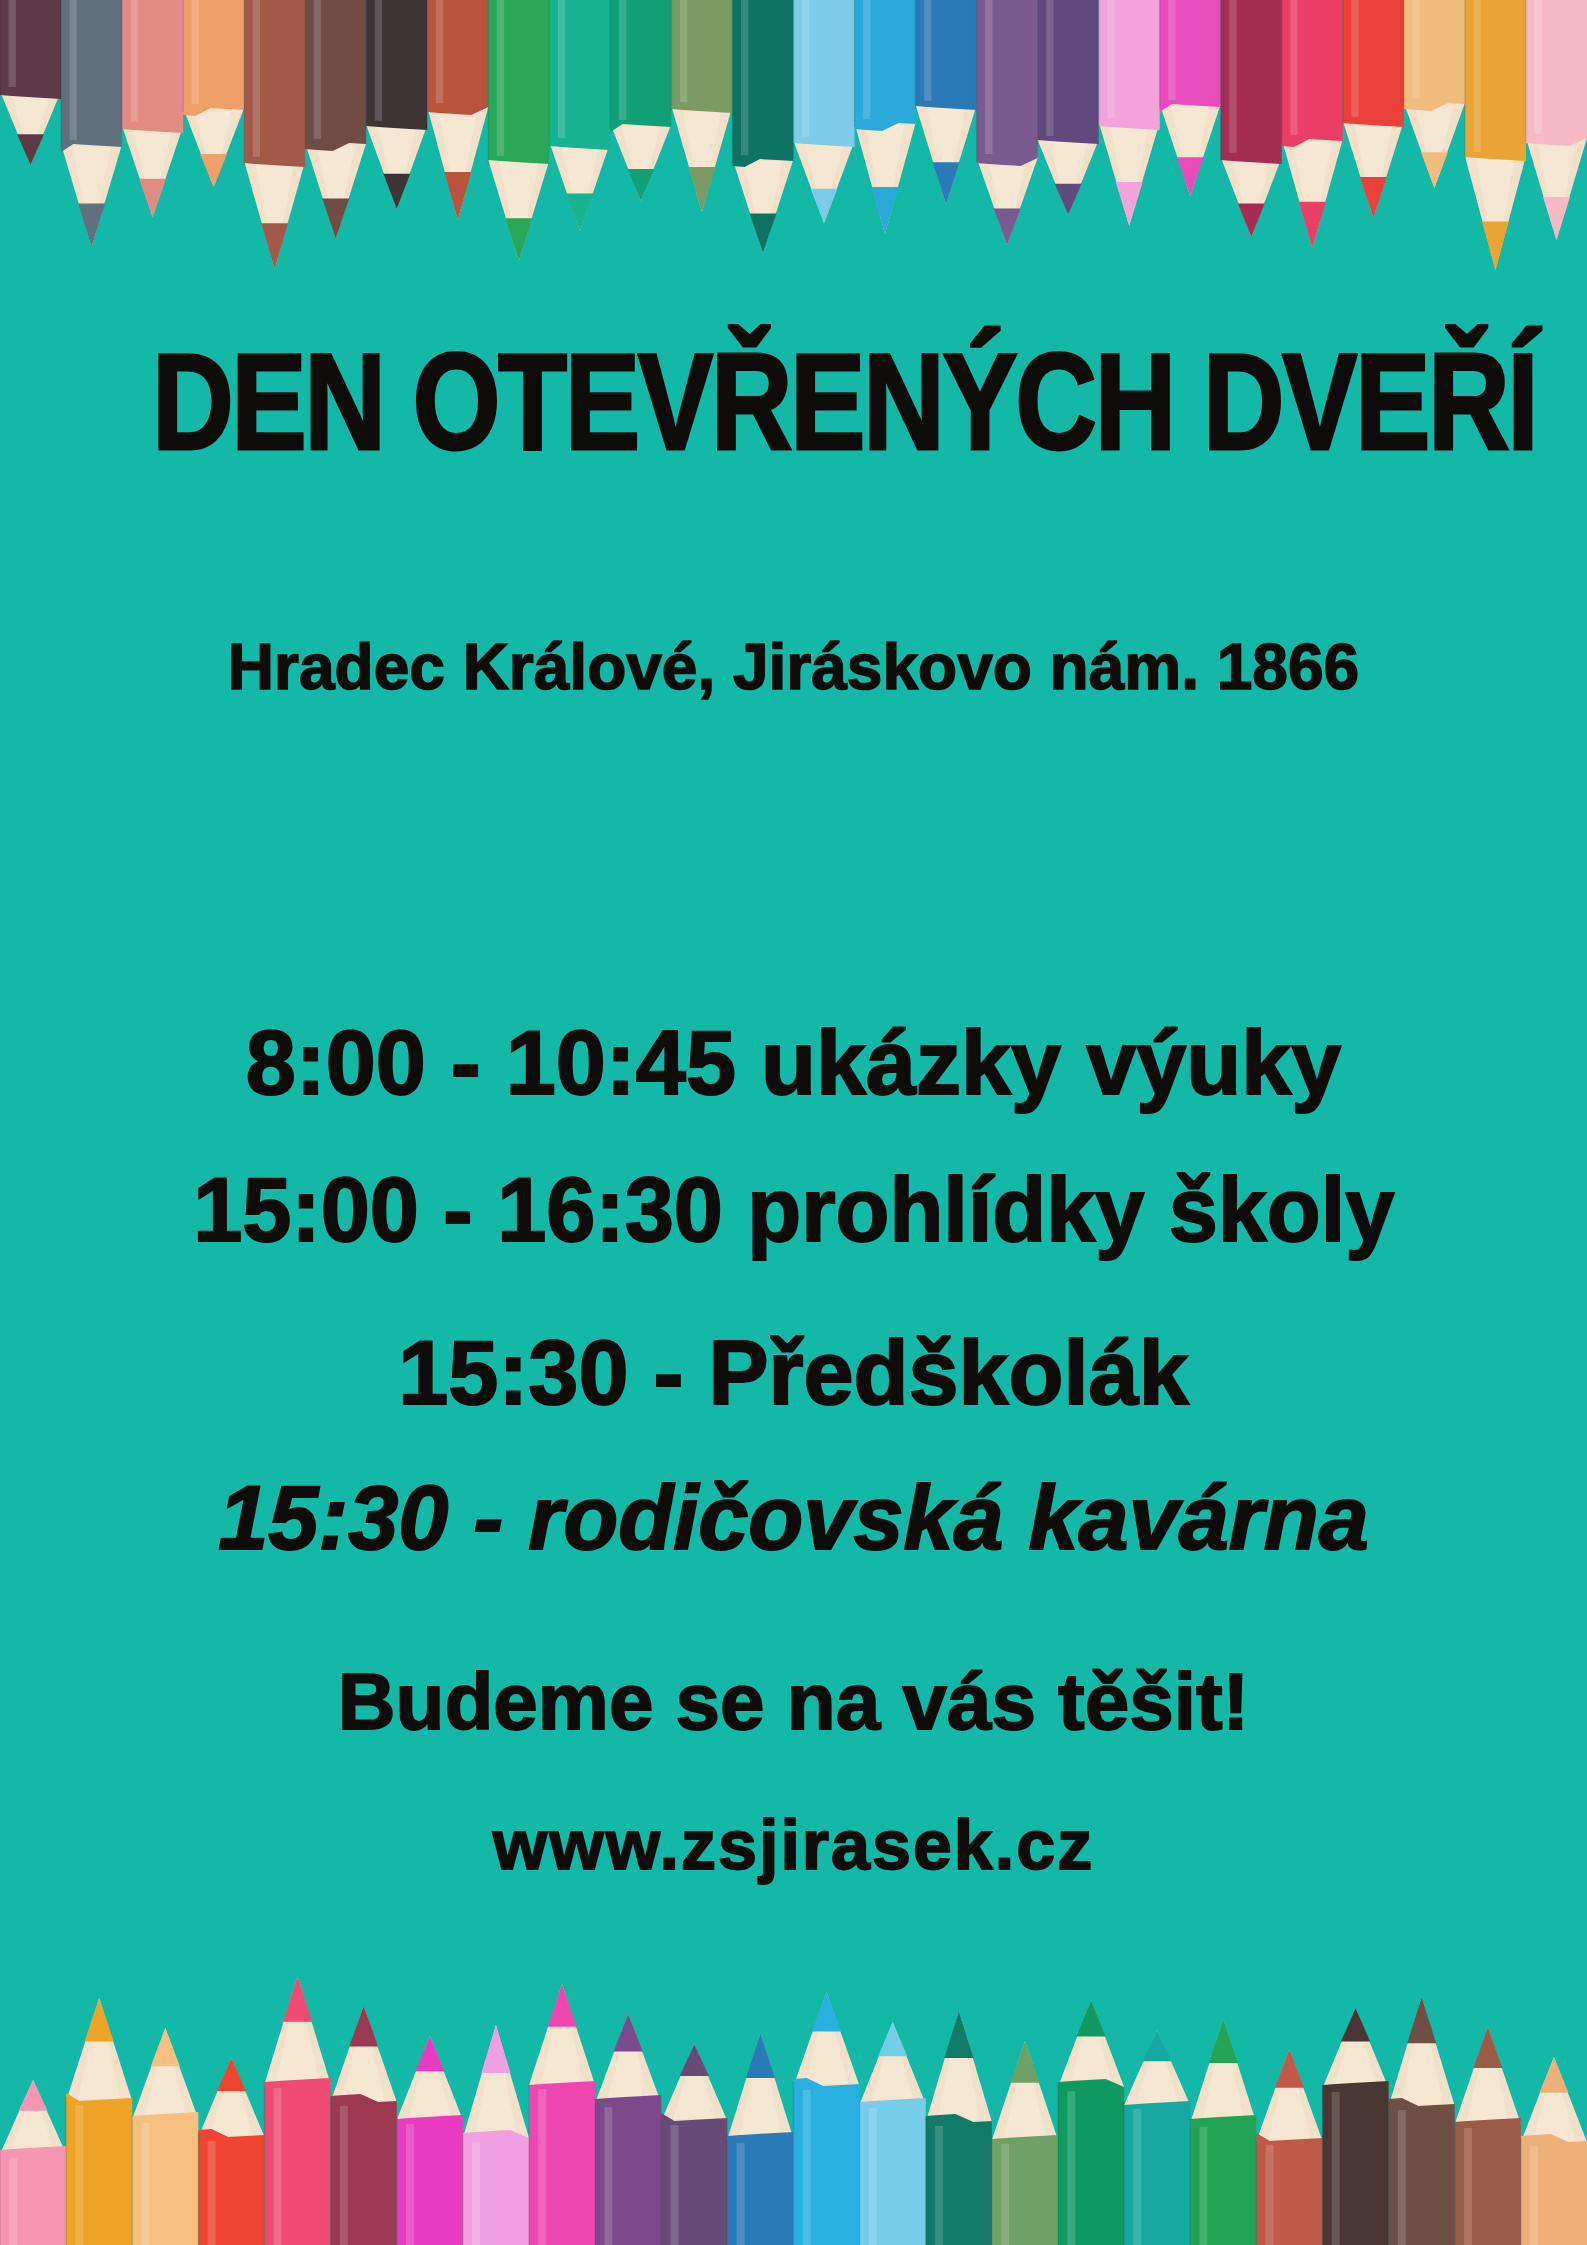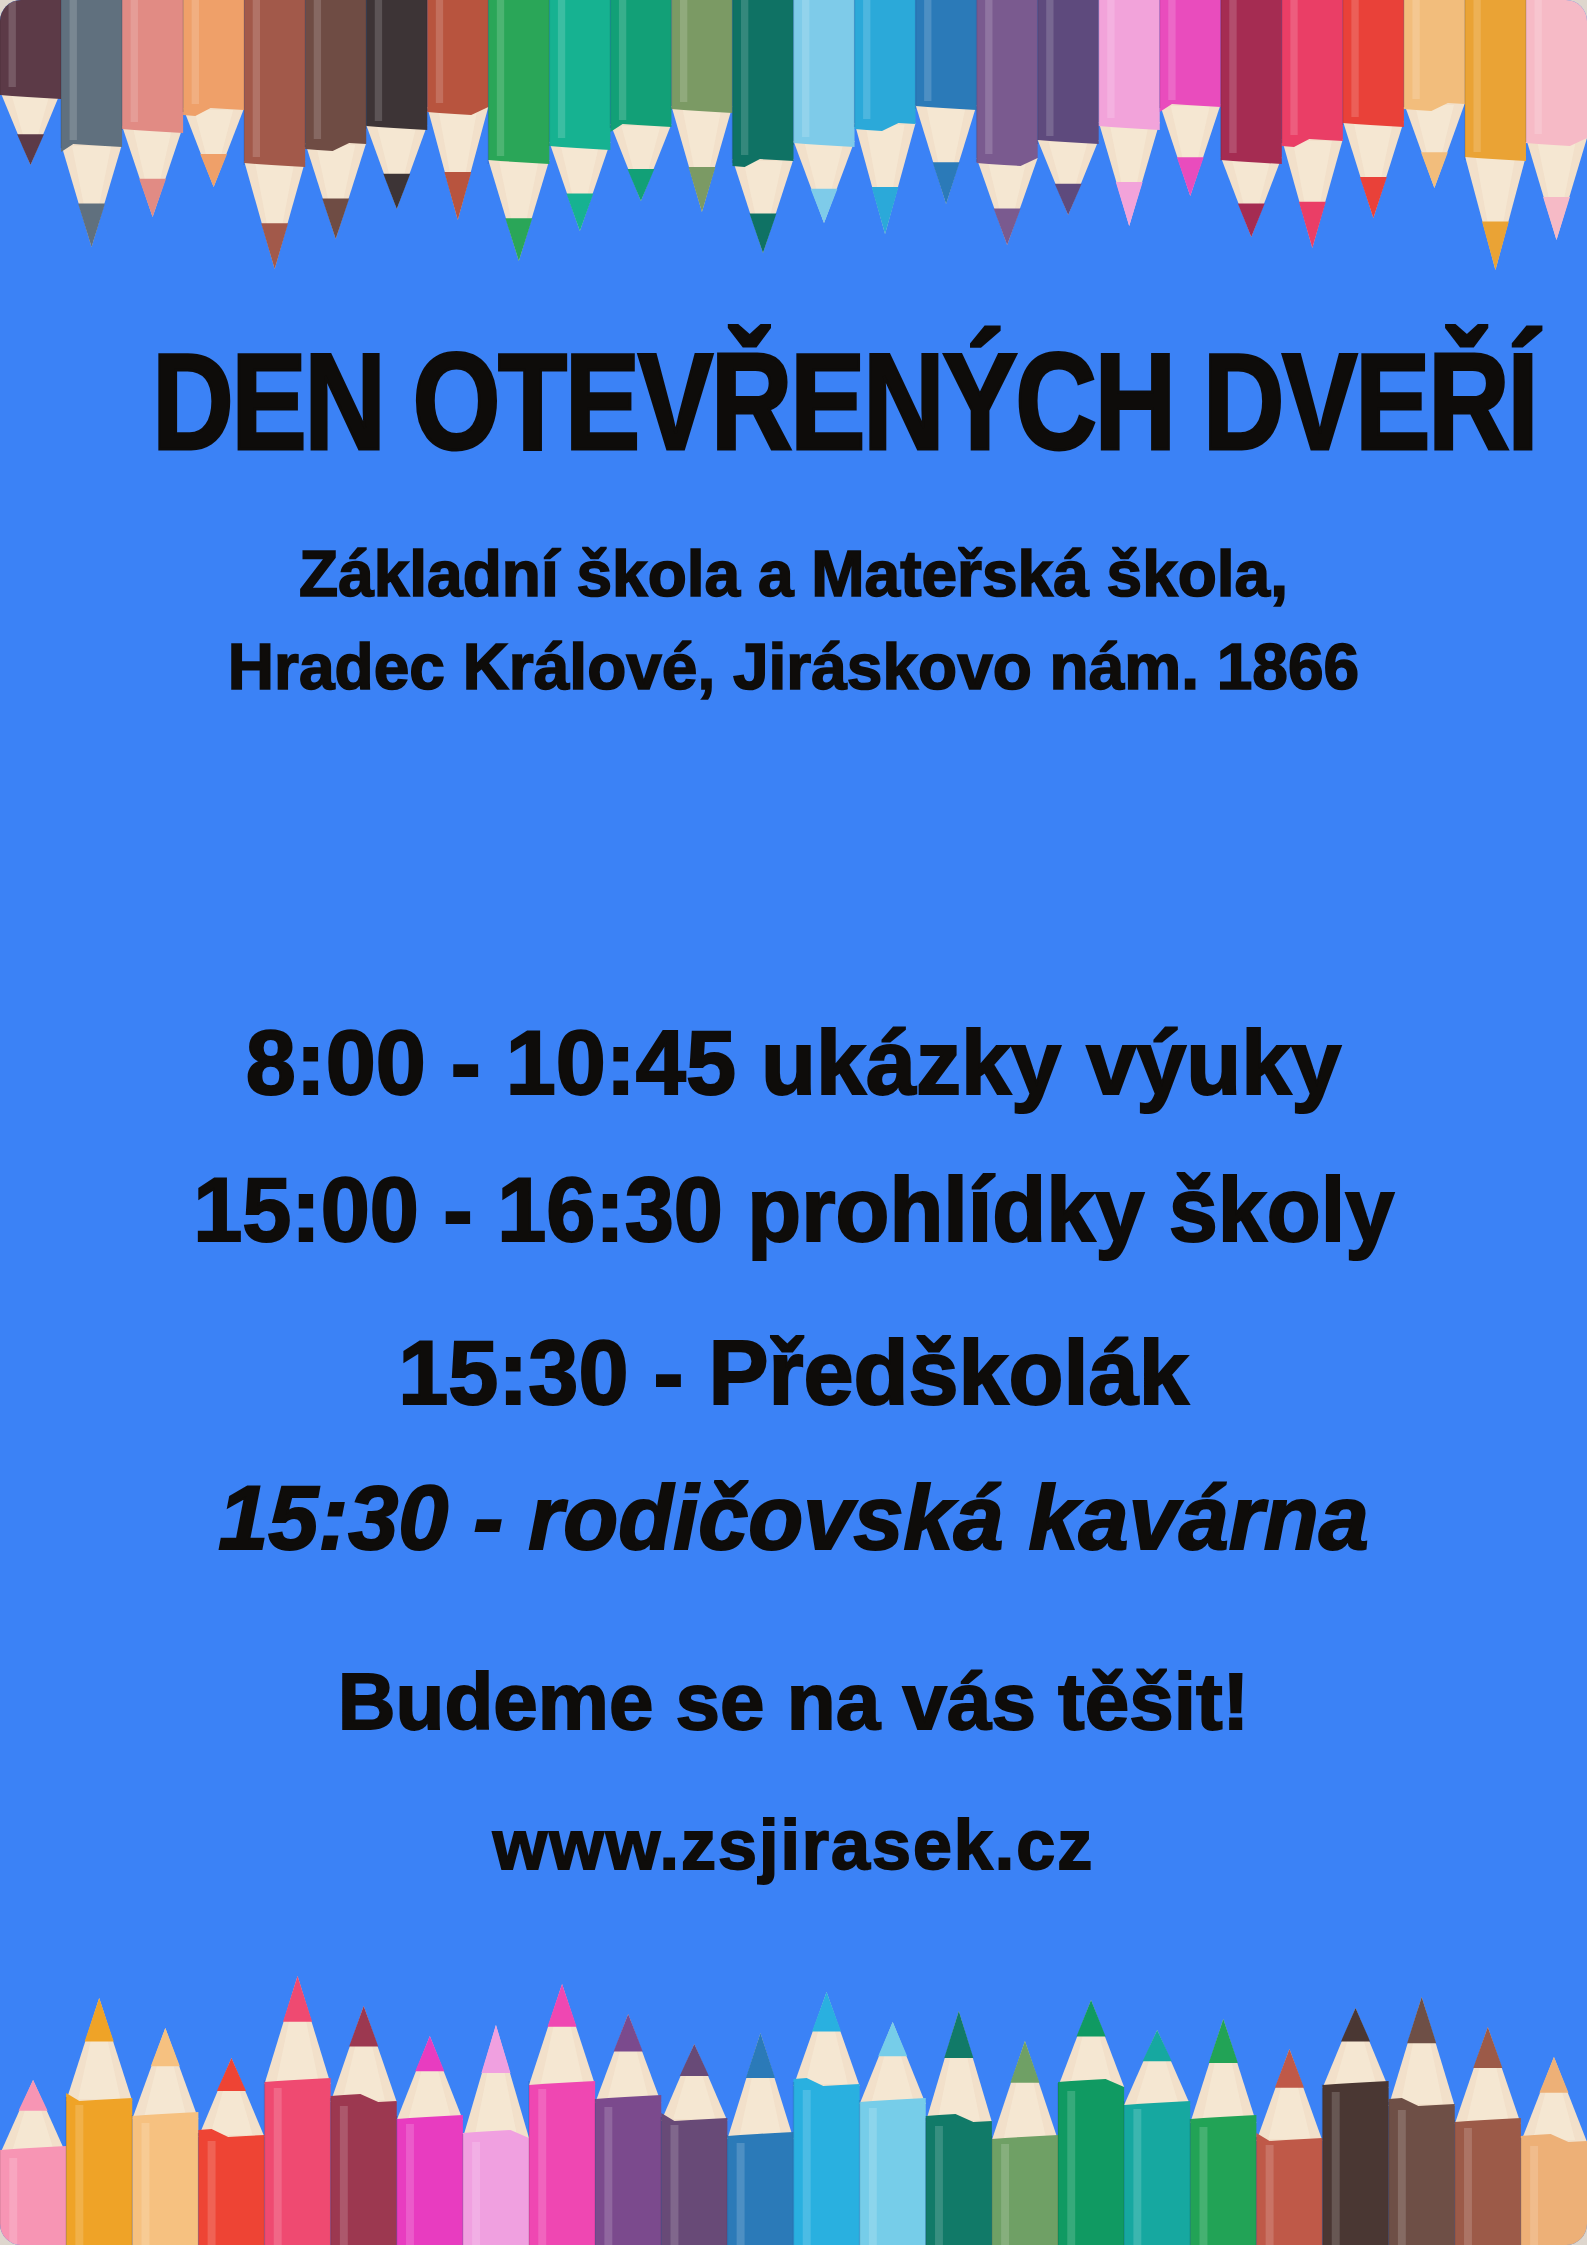--- a/index.html
+++ b/index.html
@@ -1,23 +1,22 @@
 <!DOCTYPE html>
 <html><head>
 <meta charset="utf-8">
 <style>
   html,body{margin:0;padding:0;background:#ded6cd;}
   .poster{
     position:relative;
     width:1587px;height:2245px;
-    background:#3b82f6;
+    background:#14b8a6;
     overflow:hidden;
     font-family:"Liberation Sans",sans-serif;
     margin:0 auto;
-    border-radius:21px;
   }
   .band{position:absolute;left:0;width:1587px;height:300px;display:block;}
   #band-top{top:0;}
   #band-bottom{bottom:0;}
   .line{
     position:absolute;left:0;width:100%;
     text-align:center;font-weight:bold;color:#0e0c0a;
     white-space:nowrap;line-height:1;
   }
   .sq{display:inline-block;transform:scaleX(var(--sx,1));transform-origin:50% 50%;}
@@ -194,21 +193,21 @@
       <path d="M 1525.9615384615386 0 L 1587 0 L 1587 138 L 1569.9092307692308 146 L 1553.4288461538463 145 L 1538.1692307692308 144 L 1525.9615384615386 143 Z" fill="#f6bac6"></path>
       <rect x="1534.5069230769232" y="0" width="7.3246153846153845" height="134" fill="#ffffff" opacity="0.16"></rect>
       <line x1="1525.9615384615386" y1="0" x2="1525.9615384615386" y2="142" stroke="rgba(0,0,0,0.10)" stroke-width="1.5"></line>
     </svg>
 
   <div id="title" class="line">
     <span class="sq" style="--sx:0.82">DEN OTEVŘENÝCH DVEŘÍ</span>
   </div>
 
   <div id="school" class="line">
-    <span class="sq">Základní škola a Mateřská škola,</span><br>
+    <br>
     <span class="sq">Hradec Králové, Jiráskovo nám. 1866</span>
   </div>
 
 
   <div id="sched-0" class="line sched">
     <span class="sq">8:00 - 10:45 ukázky výuky</span>
   </div>
   <div id="sched-1" class="line sched">
     <span class="sq" style="--sx:0.98">15:00 - 16:30 prohlídky školy</span>
   </div>

